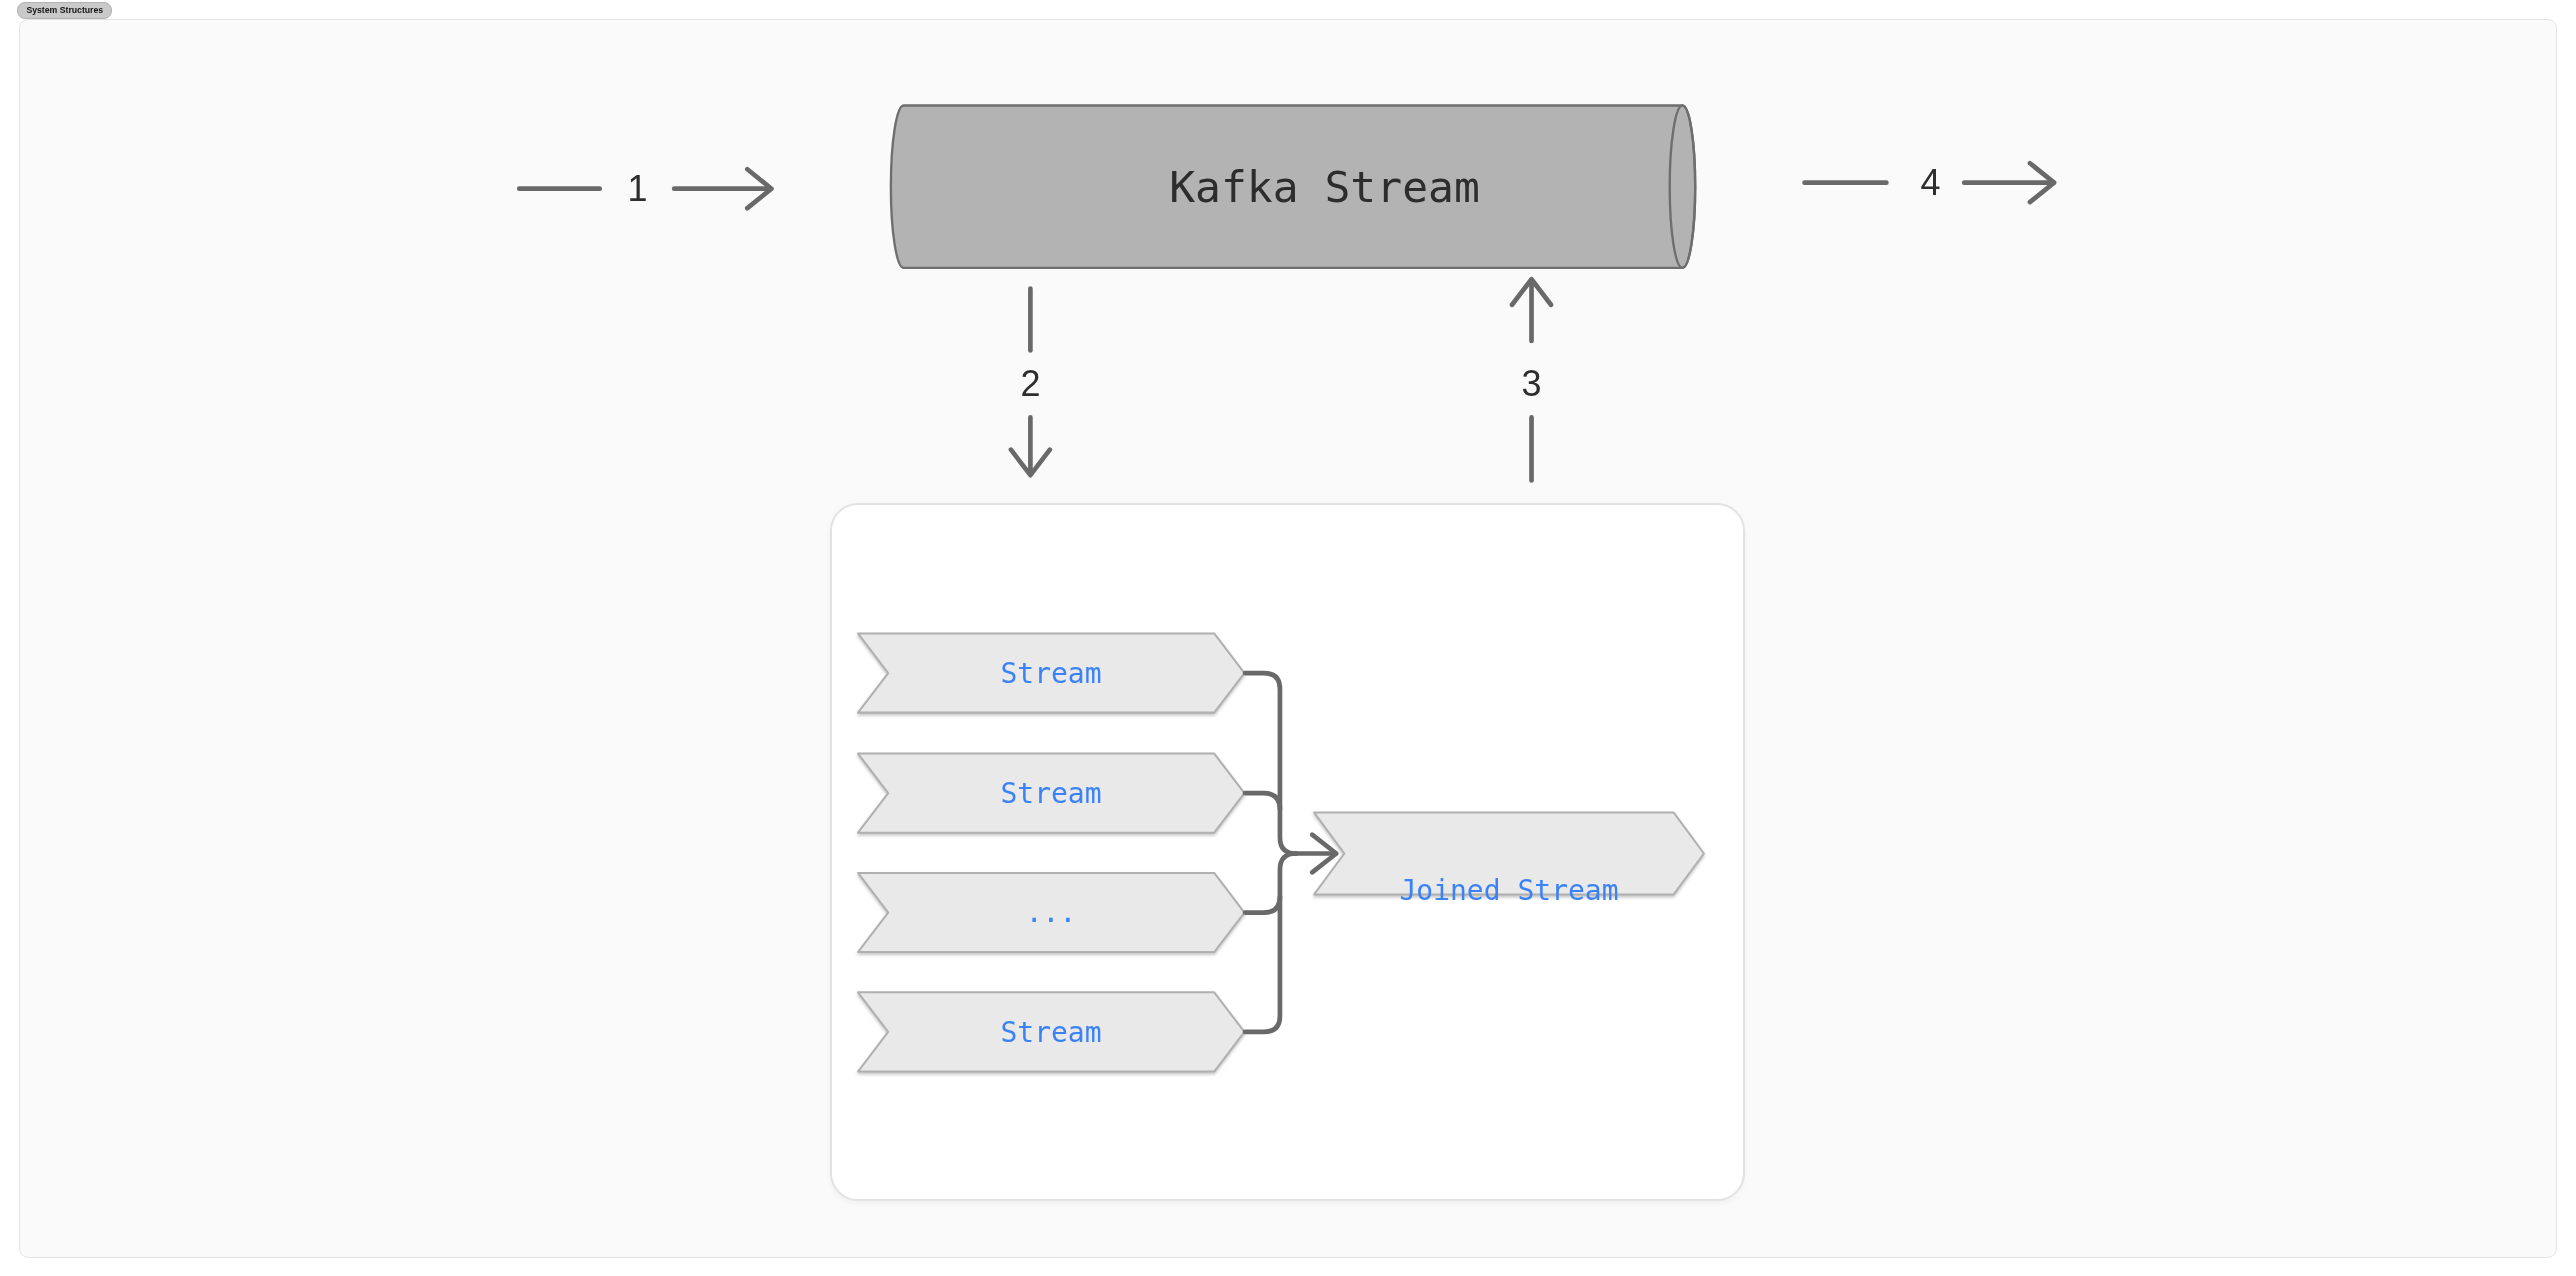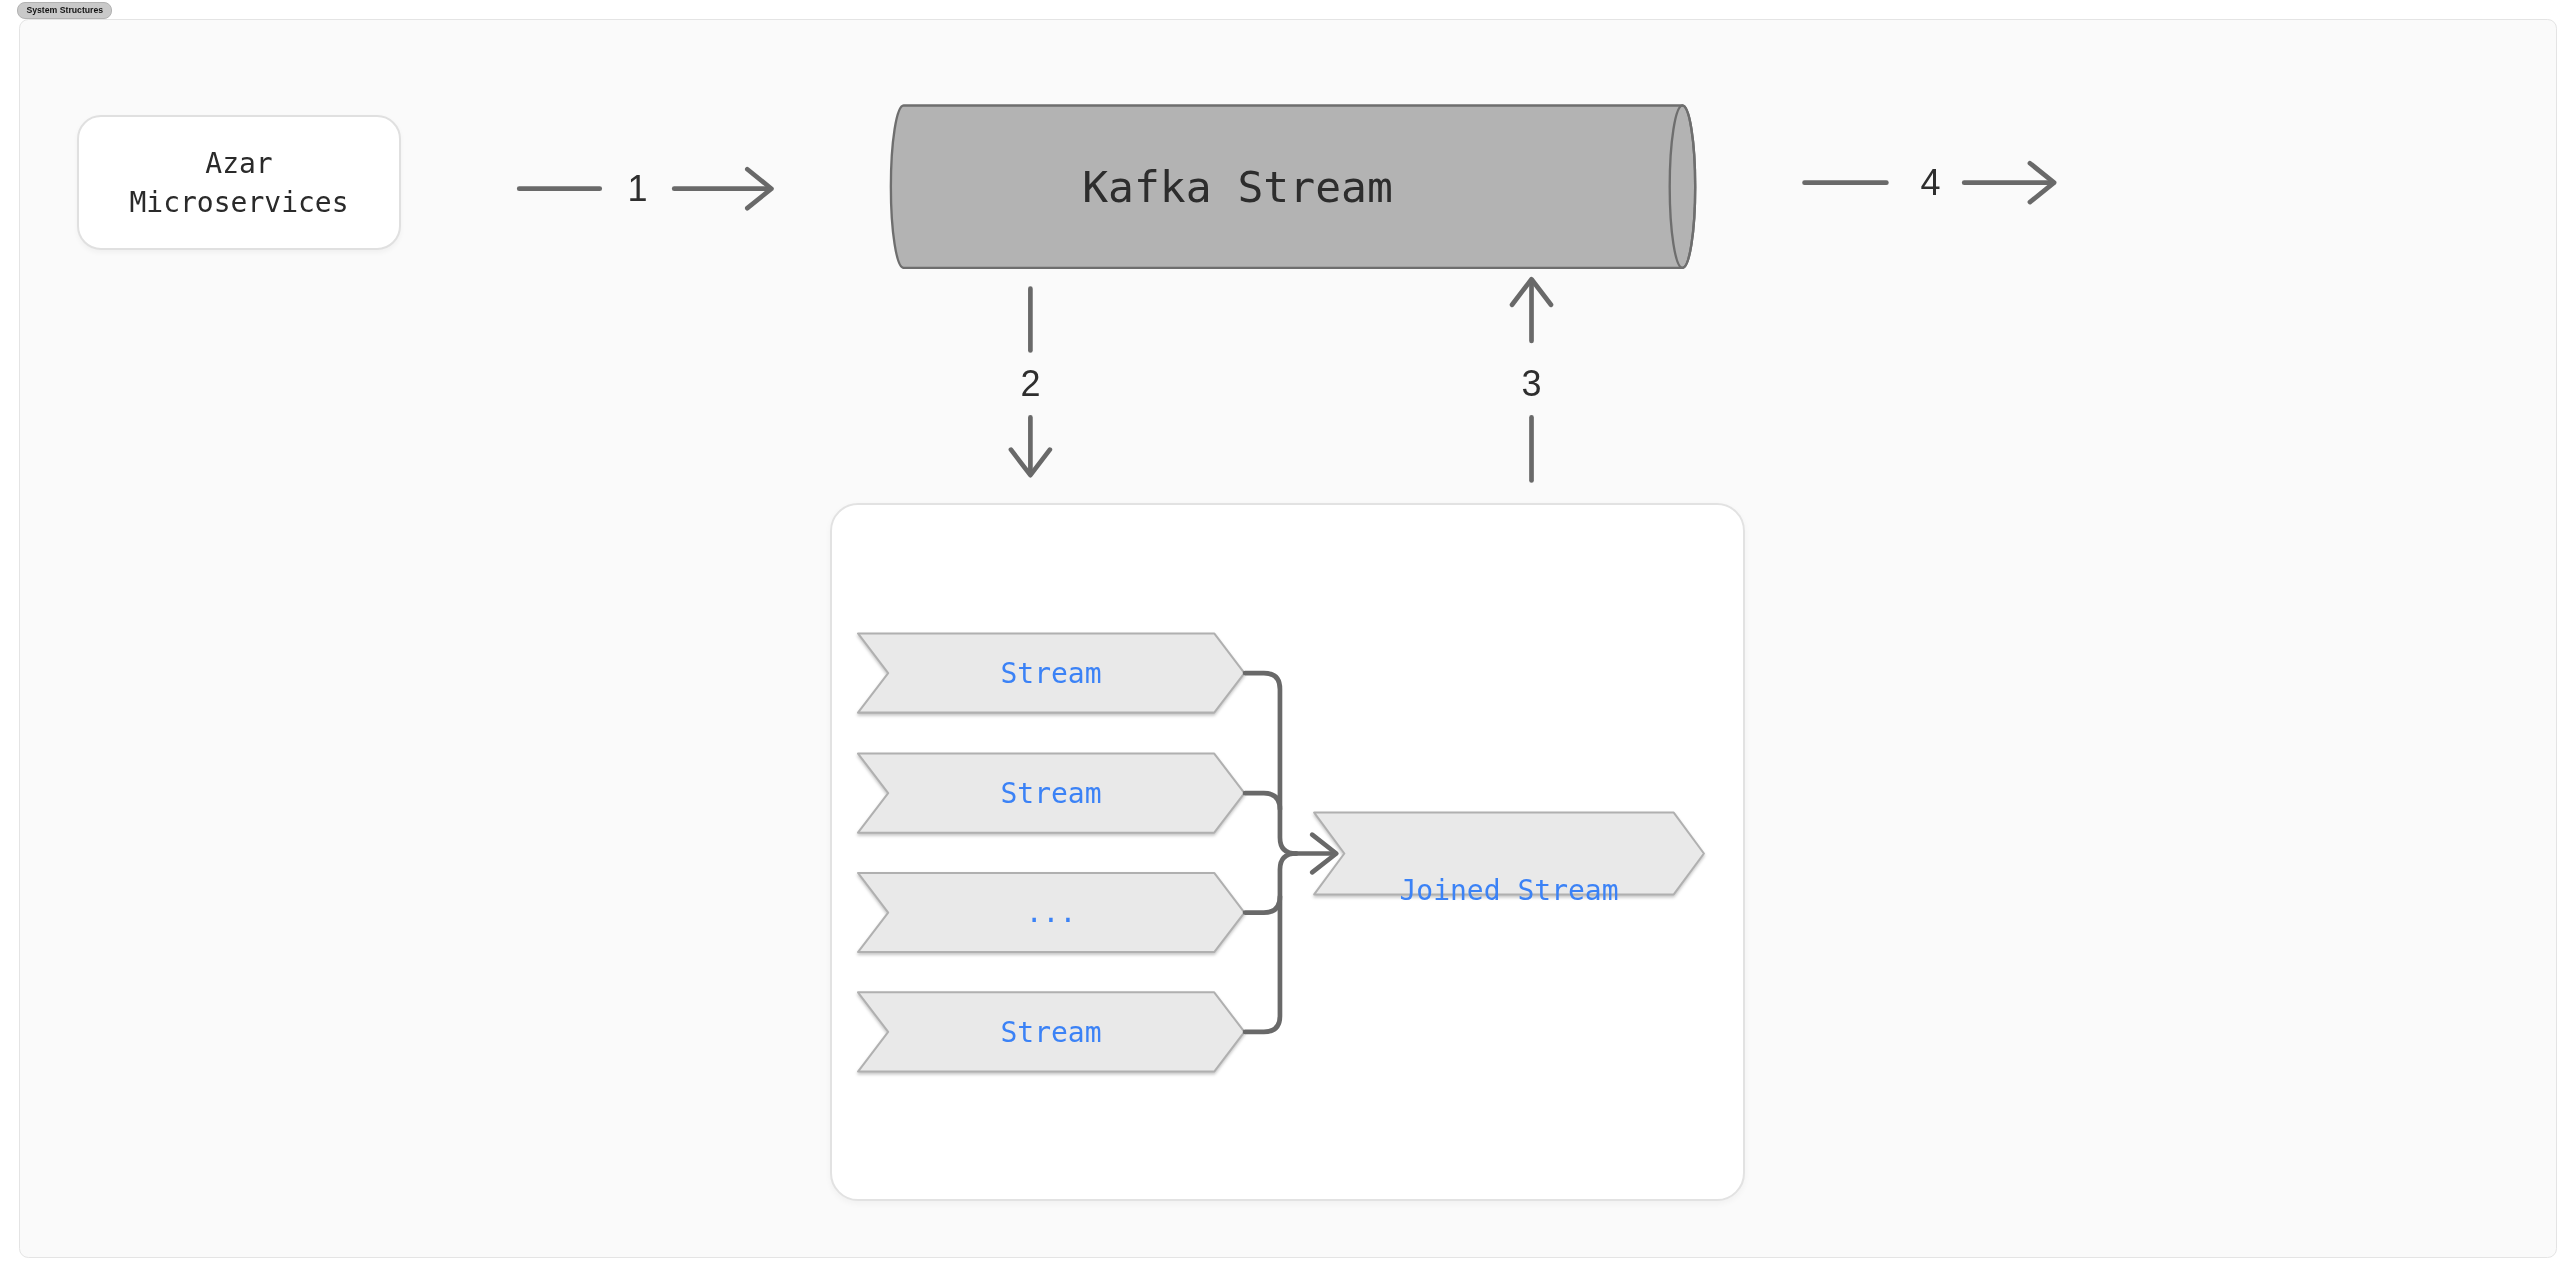--- a/index.html
+++ b/index.html
@@ -30,24 +30,20 @@
 </style>
 </head>
 <body>
 
 <div class="page">
 
   <div class="tag-pill">System Structures</div>
 
   <div class="panel"></div>
 
-  <div class="node-box" style="left:77px;top:115px;">
-    <div>Azar</div>
-    <div>Microservices</div>
-  </div>
 
 
   <div class="container-box"></div>
 
   <svg class="overlay" viewBox="0 0 3840 1903">
 
     <path class="cyl" d="M 1347 157 H 2508 A 19 121 0 0 1 2508 399 H 1347 A 19 121 0 0 1 1347 157 Z"></path>
     <ellipse class="cyl-rim" cx="2508" cy="278" rx="19" ry="121"></ellipse>
 
     <polygon class="chev" points="1279,944 1810,944 1855,1003 1810,1062 1279,1062 1324,1003"></polygon>
@@ -73,21 +69,21 @@
 
     <path class="edge" d="M 2283 422 V 508"></path>
     <path class="edge" d="M 2283 622 V 716"></path>
     <path class="edge" d="M 2254 454 L 2283 416 L 2312 454"></path>
 
     <path class="edge" d="M 2690 272 H 2812"></path>
     <path class="edge" d="M 2928 272 H 3060"></path>
     <path class="edge" d="M 3026 243 L 3062 272 L 3026 301"></path>
   </svg>
 
-  <div class="lbl kafka-lbl" style="left:969px;top:160px;width:537px;height:54px;">Kafka Stream</div>
+  <div class="lbl kafka-lbl" style="left:1056px;top:160px;width:537px;height:54px;">Kafka Stream</div>
 
   <div class="lbl chev-lbl" style="left:917px;top:653px;width:268px;height:40px;">Stream</div>
   <div class="lbl chev-lbl" style="left:917px;top:773px;width:268px;height:40px;">Stream</div>
   <div class="lbl chev-lbl" style="left:917px;top:892px;width:268px;height:40px;">...</div>
   <div class="lbl chev-lbl" style="left:917px;top:1012px;width:268px;height:40px;">Stream</div>
 
   <div class="lbl chev-lbl" style="left:1375px;top:870px;width:268px;height:40px;">Joined Stream</div>
 
   <div class="lbl num-lbl" style="left:604px;top:165px;width:67px;height:47px;">1</div>
   <div class="lbl num-lbl" style="left:997px;top:360px;width:67px;height:47px;">2</div>

